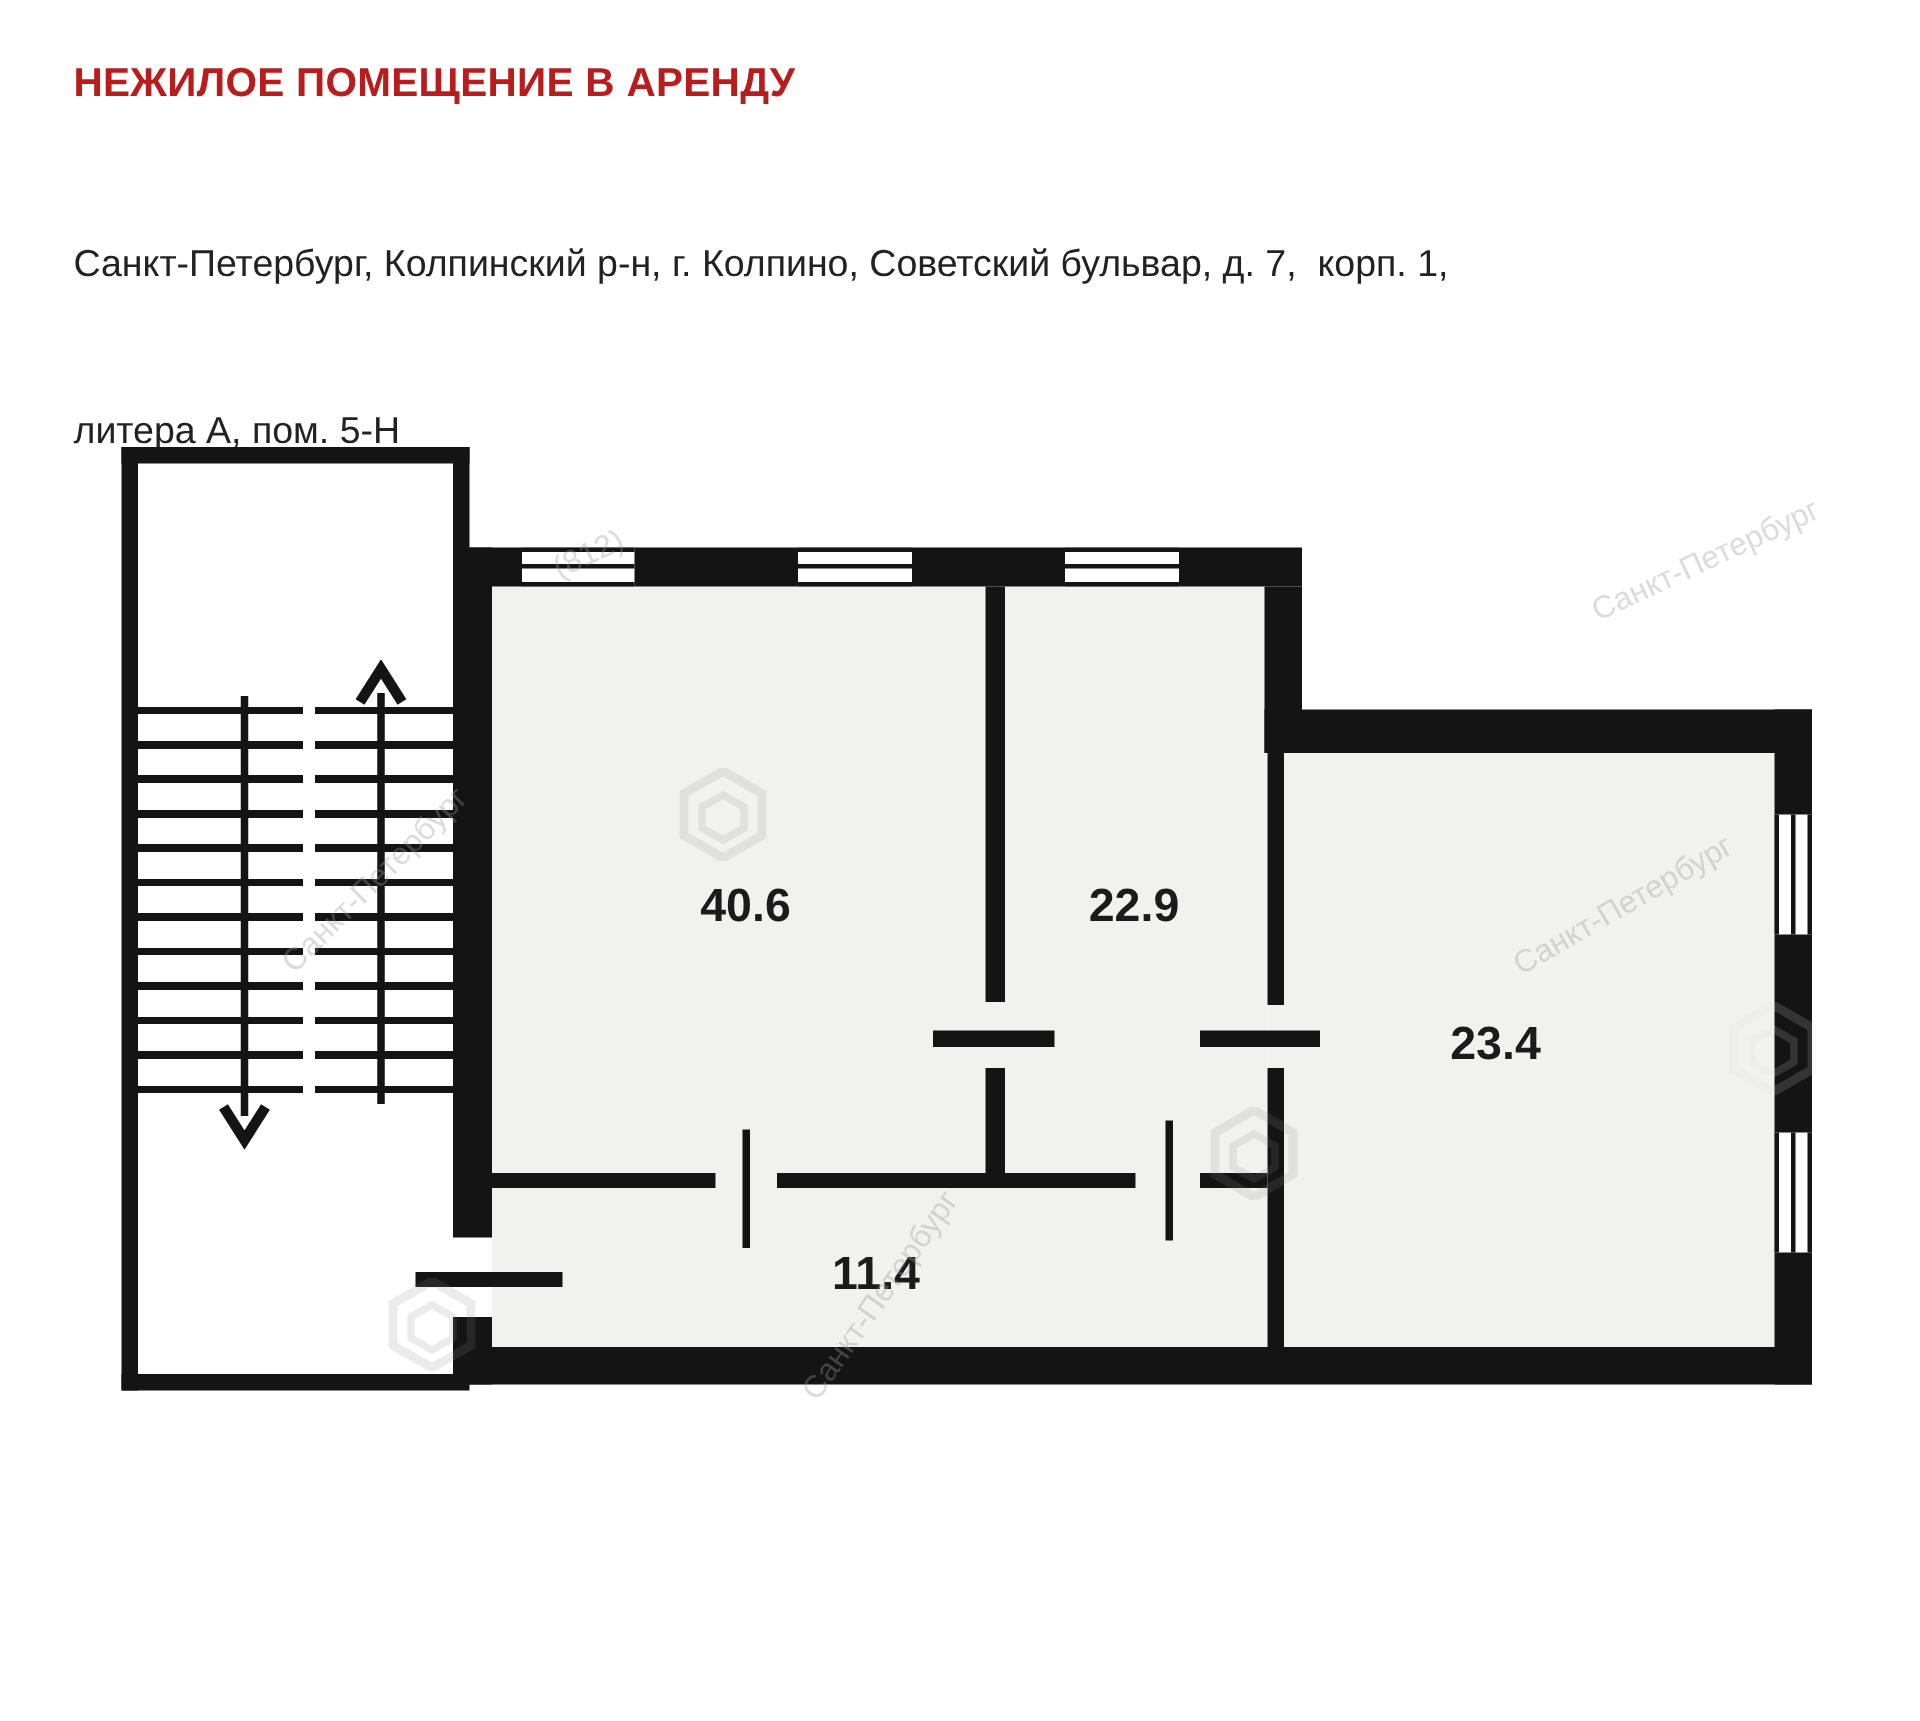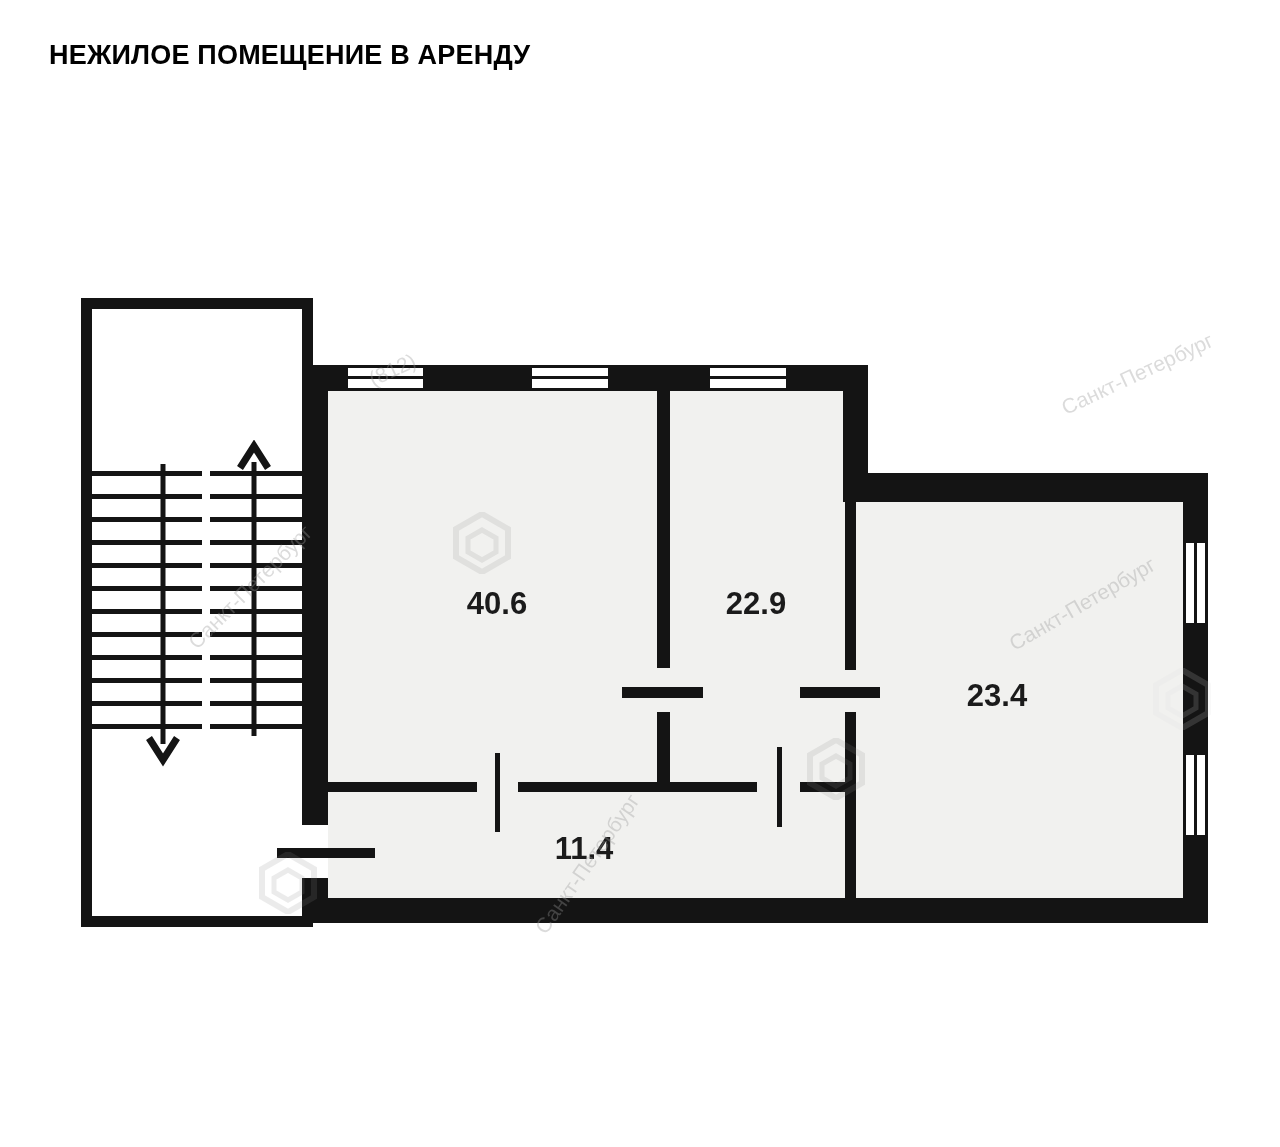--- a/index.html
+++ b/index.html
@@ -3,21 +3,21 @@
 <meta charset="utf-8">
 <style>
   html,body{margin:0;padding:0;background:#ffffff;}
   .page{
     position:relative;width:1280px;height:1147px;background:#ffffff;
     font-family:"Liberation Sans", sans-serif;overflow:hidden;
   }
   
   .hdr-title{
     position:absolute;left:49px;top:40px;
-    font-size:27px;font-weight:bold;color:#000000;letter-spacing:.2px;
+    font-size:27px;font-weight:bold;color:#b91c1c;letter-spacing:.2px;
   }
   .hdr-addr{
     position:absolute;left:49px;top:84px;
     font-size:25px;color:#222;line-height:37px;white-space:pre;
   }
   
   .abs{position:absolute;}
   .wall{position:absolute;background:#141414;z-index:2;}
   .fill{position:absolute;background:#f1f1ef;z-index:1;}
   .leaf{position:absolute;background:#141414;z-index:3;}
@@ -42,20 +42,24 @@
     font-size:21px;white-space:nowrap;pointer-events:none;
   }
   .wm-logo{position:absolute;z-index:5;opacity:.16;pointer-events:none;}
 </style>
 </head>
 <body>
 
 <div class="page">
 
   <div class="hdr-title">НЕЖИЛОЕ ПОМЕЩЕНИЕ В АРЕНДУ</div>
+  <div class="hdr-addr">
+    <div>Санкт-Петербург, Колпинский р-н, г. Колпино, Советский бульвар, д. 7,  корп. 1,</div>
+    <div>литера А, пом. 5-Н</div>
+  </div>
 
   <div class="abs" style="left:0;top:0;width:1280px;height:1147px;">
 
     <div class="fill" style="left:328px;top:391px;width:329px;height:391px;"></div>
     <div class="fill" style="left:670px;top:391px;width:175px;height:391px;"></div>
     <div class="fill" style="left:856px;top:502px;width:327px;height:396px;"></div>
     <div class="fill" style="left:328px;top:792px;width:517px;height:106px;"></div>
 
     <div class="fill" style="left:477px;top:782px;width:41px;height:10px;"></div>
     <div class="fill" style="left:757px;top:782px;width:43px;height:10px;"></div>

